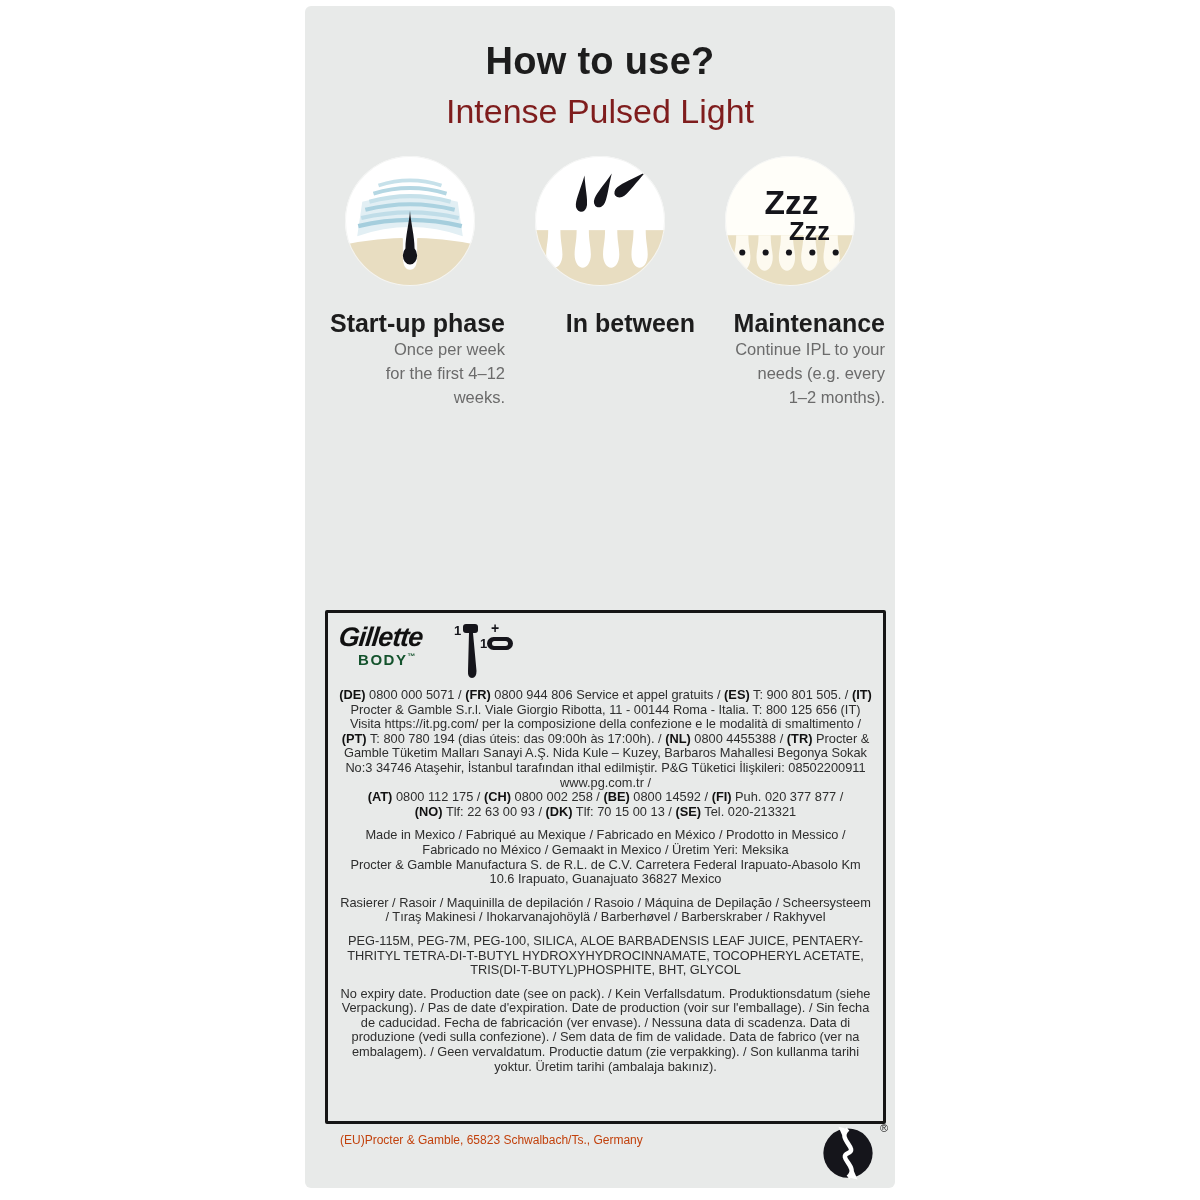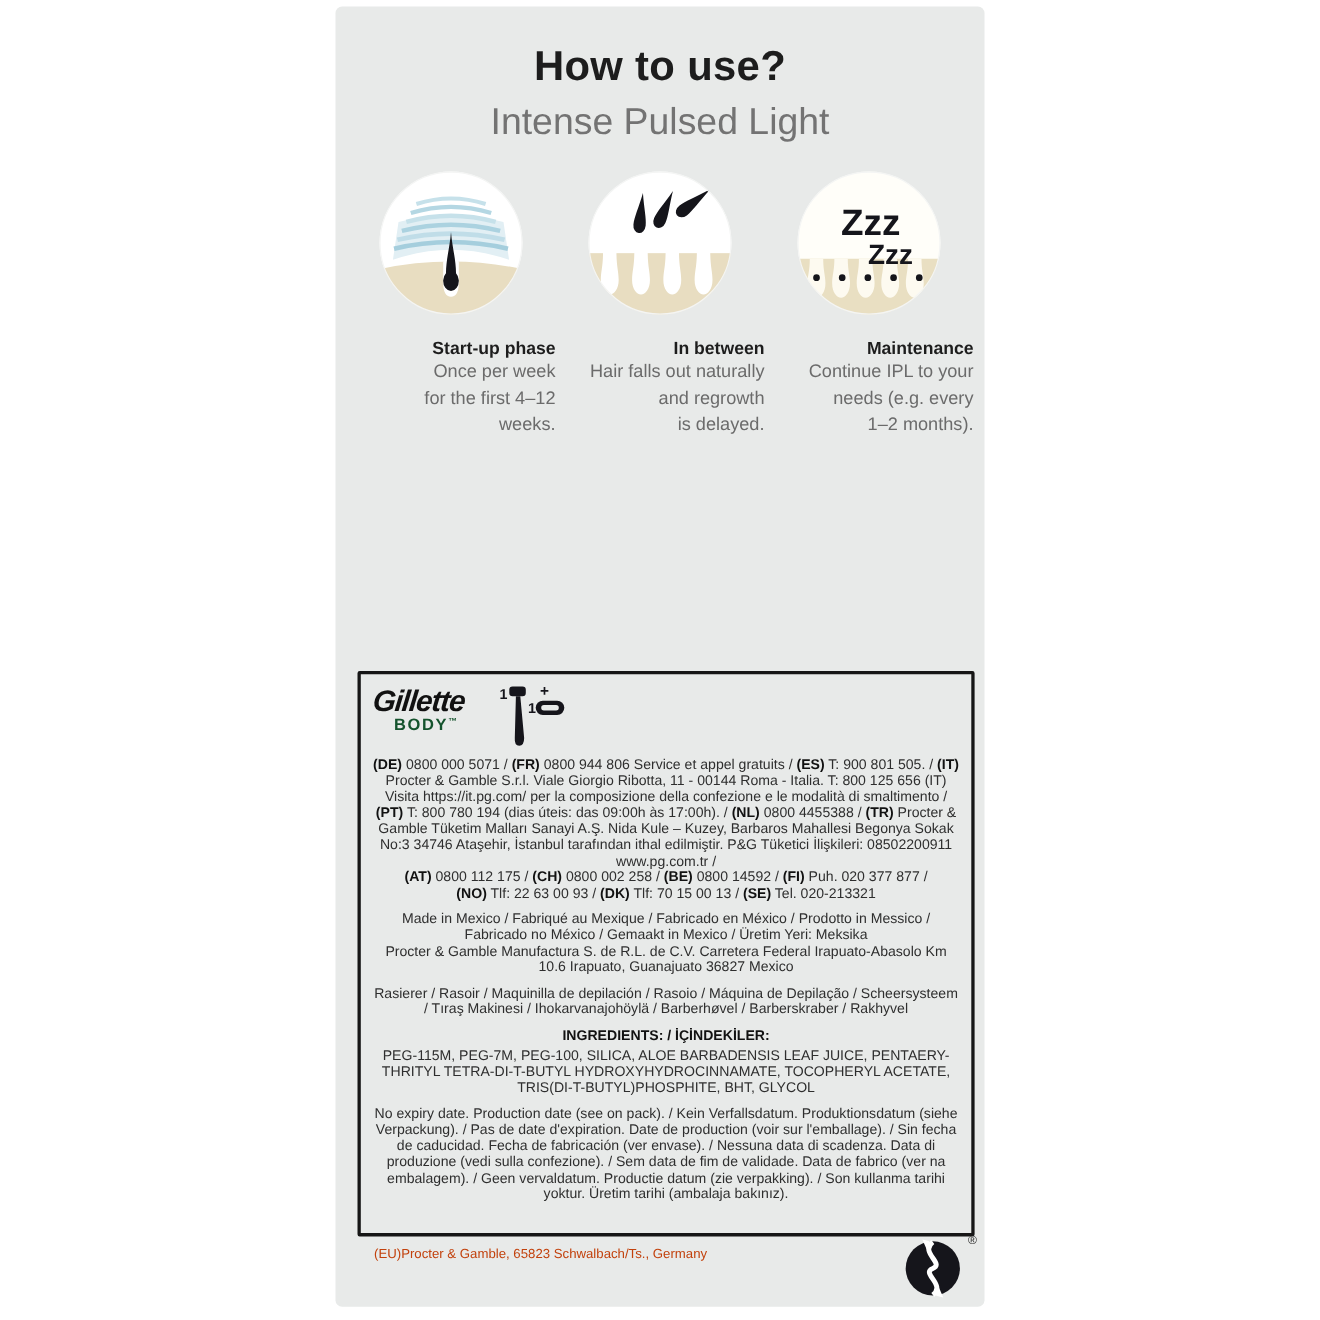--- a/index.html
+++ b/index.html
@@ -2,25 +2,25 @@
 <html><head>
 <meta charset="utf-8">
 <style>
   html,body{margin:0;padding:0;background:#ffffff;}
   .stage{position:relative;width:1200px;height:1200px;background:#ffffff;overflow:hidden;
          font-family:"Liberation Sans","DejaVu Sans",sans-serif;color:#1f1f1f;}
   .panel{position:absolute;left:305px;top:6px;width:590px;height:1182px;
          background:#e8eae9;border-radius:6px;}
   .hdr{padding-top:34px;text-align:center;}
   .hdr .title{font-size:38px;font-weight:700;color:#1d1d1d;letter-spacing:.3px;}
-  .hdr .subtitle{font-size:34px;font-weight:400;color:#737373;margin-top:9px;}
+  .hdr .subtitle{font-size:34px;font-weight:400;color:#7f1d1d;margin-top:9px;}
   .phases{display:flex;justify-content:center;margin-top:24px;}
   .phase{width:190px;text-align:right;}
   .circle{width:132px;height:132px;margin:0 auto;}
-  .phase .heading{margin-top:22px;font-size:16px;font-weight:700;color:#1d1d1d;}
+  .phase .heading{margin-top:22px;font-size:25px;font-weight:700;color:#1d1d1d;}
   .phase .desc{font-size:16.5px;line-height:1.45;color:#6b6b6b;white-space:pre-line;}
   .infobox{position:absolute;left:325px;top:610px;width:561px;height:514px;
            border:3px solid #161616;border-radius:2px;box-sizing:border-box;padding:9px 11px 0 11px;}
   .logoRow{display:flex;align-items:flex-start;height:66px;}
   .gillette{font-style:italic;font-weight:800;font-size:27px;letter-spacing:-1px;
             transform:skewX(-6deg);color:#111;}
   .bodymark{font-weight:700;font-size:15px;letter-spacing:1.5px;color:#14532d;padding-left:12px;margin-top:-2px;text-align:center;}
   .bodymark sup{font-size:8px;letter-spacing:0;}
   .razorIcon{margin-left:26px;margin-top:-2px;}
   .fine{font-size:12.8px;line-height:14.6px;color:#2e2e2e;text-align:center;}
@@ -102,23 +102,20 @@
                 </g>
                 <g transform="translate(88,34) rotate(52)">
                   <path d="M0,-28 C2.5,-13 5.5,-4 5.5,3 A5.5,7 0 1 1 -5.5,3 C-5.5,-4 -2.5,-13 0,-28 Z"></path>
                 </g>
               </g>
             </g>
             <circle cx="65" cy="65" r="63.5" fill="none" stroke="#f4f5f4" stroke-width="1"></circle>
           </svg>
         </div>
         <div class="heading">In between</div>
-        <div class="desc">Hair falls out naturally
-and regrowth
-is delayed.</div>
       </div>
 
       <div class="phase">
         <div class="circle">
           <svg viewBox="0 0 130 130" width="132" height="132">
             <defs>
                 <clipPath id="c3">
                   <circle cx="65" cy="65" r="64"></circle>
                 </clipPath>
               </defs>
@@ -174,21 +171,20 @@
       </div>
     </div>
 
     <div class="fine">
       <p><span class="seg-b">(DE)</span><span> 0800 000 5071 / </span><span class="seg-b">(FR)</span><span> 0800 944 806 Service et appel gratuits / </span><span class="seg-b">(ES)</span><span> T: 900 801 505. / </span><span class="seg-b">(IT)</span><span> Procter &amp; Gamble S.r.l. Viale Giorgio Ribotta, 11 - 00144 Roma - Italia. T: 800 125 656 (IT) Visita https://it.pg.com/ per la composizione della confezione e le modalità di smaltimento / </span><span class="seg-b">(PT)</span><span> T: 800 780 194 (dias úteis: das 09:00h às 17:00h). / </span><span class="seg-b">(NL)</span><span> 0800 4455388 / </span><span class="seg-b">(TR)</span><span> Procter &amp; Gamble Tüketim Malları Sanayi A.Ş. Nida Kule – Kuzey, Barbaros Mahallesi Begonya Sokak No:3 34746 Ataşehir, İstanbul tarafından ithal edilmiştir. P&amp;G Tüketici İlişkileri: 08502200911 www.pg.com.tr /
 </span><span class="seg-b">(AT)</span><span> 0800 112 175 / </span><span class="seg-b">(CH)</span><span> 0800 002 258 / </span><span class="seg-b">(BE)</span><span> 0800 14592 / </span><span class="seg-b">(FI)</span><span> Puh. 020 377 877 /
 </span><span class="seg-b">(NO)</span><span> Tlf: 22 63 00 93 / </span><span class="seg-b">(DK)</span><span> Tlf: 70 15 00 13 / </span><span class="seg-b">(SE)</span><span> Tel. 020-213321</span></p>
       <p>Made in Mexico / Fabriqué au Mexique / Fabricado en México / Prodotto in Messico / Fabricado no México / Gemaakt in Mexico / Üretim Yeri: Meksika
 Procter &amp; Gamble Manufactura S. de R.L. de C.V. Carretera Federal Irapuato-Abasolo Km 10.6 Irapuato, Guanajuato 36827 Mexico</p>
       <p>Rasierer / Rasoir / Maquinilla de depilación / Rasoio / Máquina de Depilação / Scheersysteem / Tıraş Makinesi / Ihokarvanajohöylä / Barberhøvel / Barberskraber / Rakhyvel</p>
-      <p class="boldline tight">INGREDIENTS: / İÇİNDEKİLER:</p>
       <p>PEG-115M, PEG-7M, PEG-100, SILICA, ALOE BARBADENSIS LEAF JUICE, PENTAERY-THRITYL TETRA-DI-T-BUTYL HYDROXYHYDROCINNAMATE, TOCOPHERYL ACETATE, TRIS(DI-T-BUTYL)PHOSPHITE, BHT, GLYCOL</p>
       <p>No expiry date. Production date (see on pack). / Kein Verfallsdatum. Produktionsdatum (siehe Verpackung). / Pas de date d'expiration. Date de production (voir sur l'emballage). / Sin fecha de caducidad. Fecha de fabricación (ver envase). / Nessuna data di scadenza. Data di produzione (vedi sulla confezione). / Sem data de fim de validade. Data de fabrico (ver na embalagem). / Geen vervaldatum. Productie datum (zie verpakking). / Son kullanma tarihi yoktur. Üretim tarihi (ambalaja bakınız).</p>
     </div>
   </div>
 
   <div class="footerline">(EU)Procter &amp; Gamble, 65823 Schwalbach/Ts., Germany</div>
 
   <div class="greendot">
     <svg viewBox="0 0 100 100" width="56" height="56">
       <circle cx="50" cy="52" r="44" fill="#15151b"></circle>

